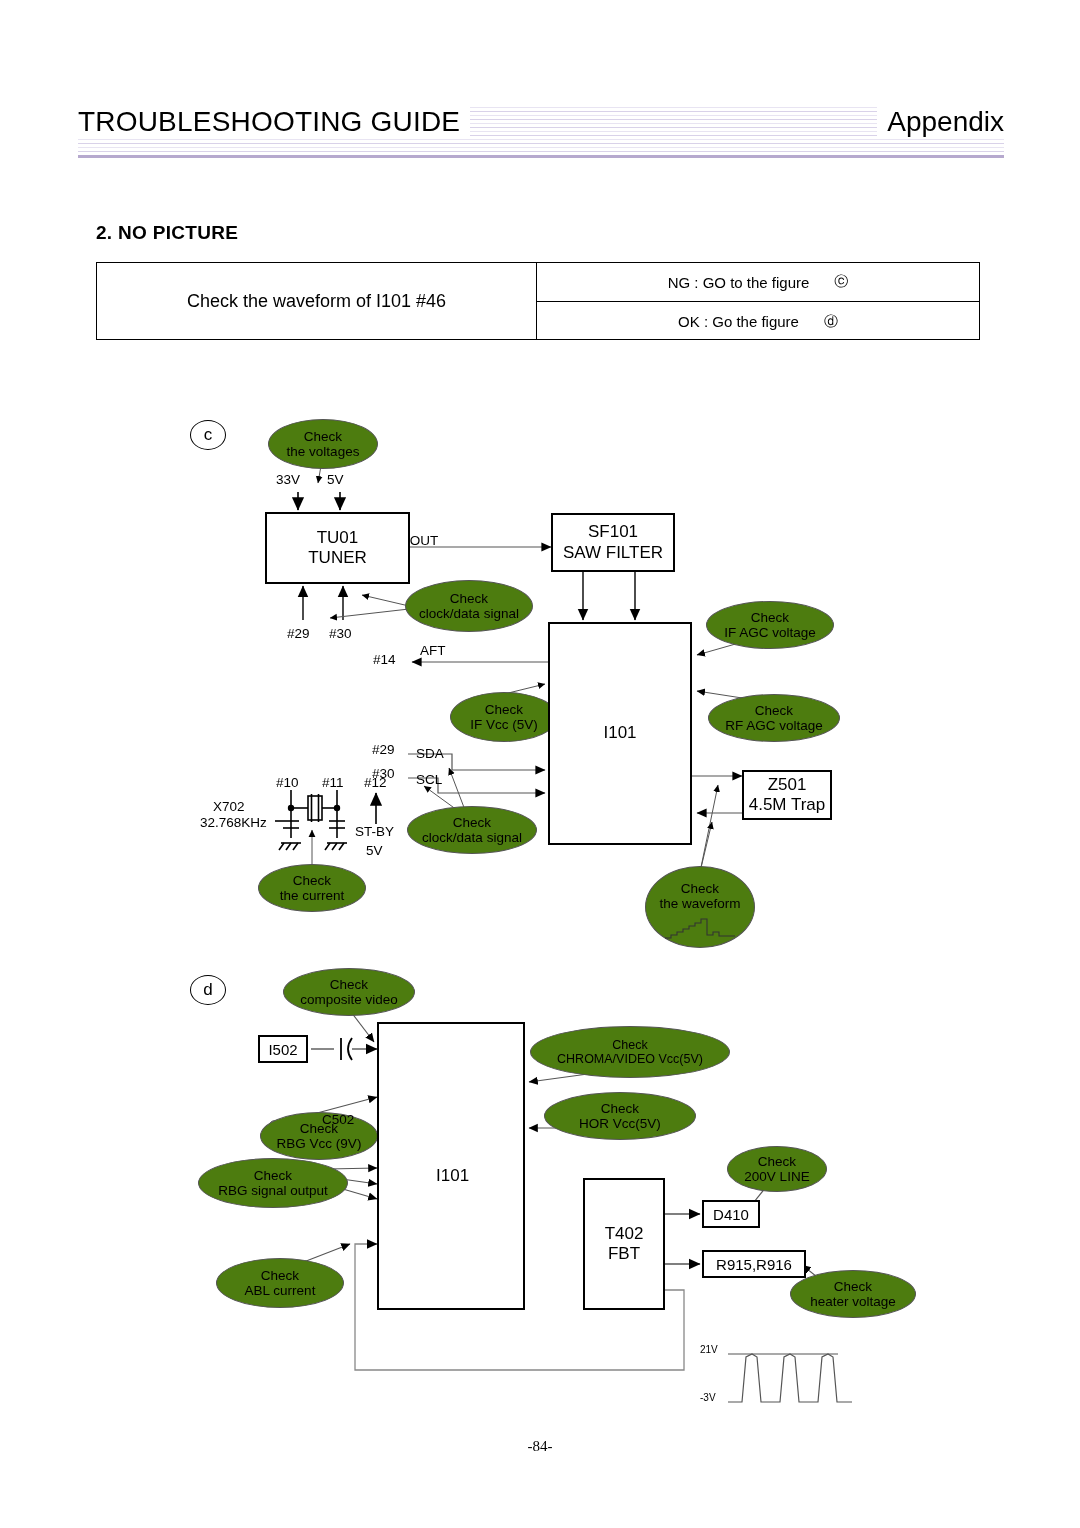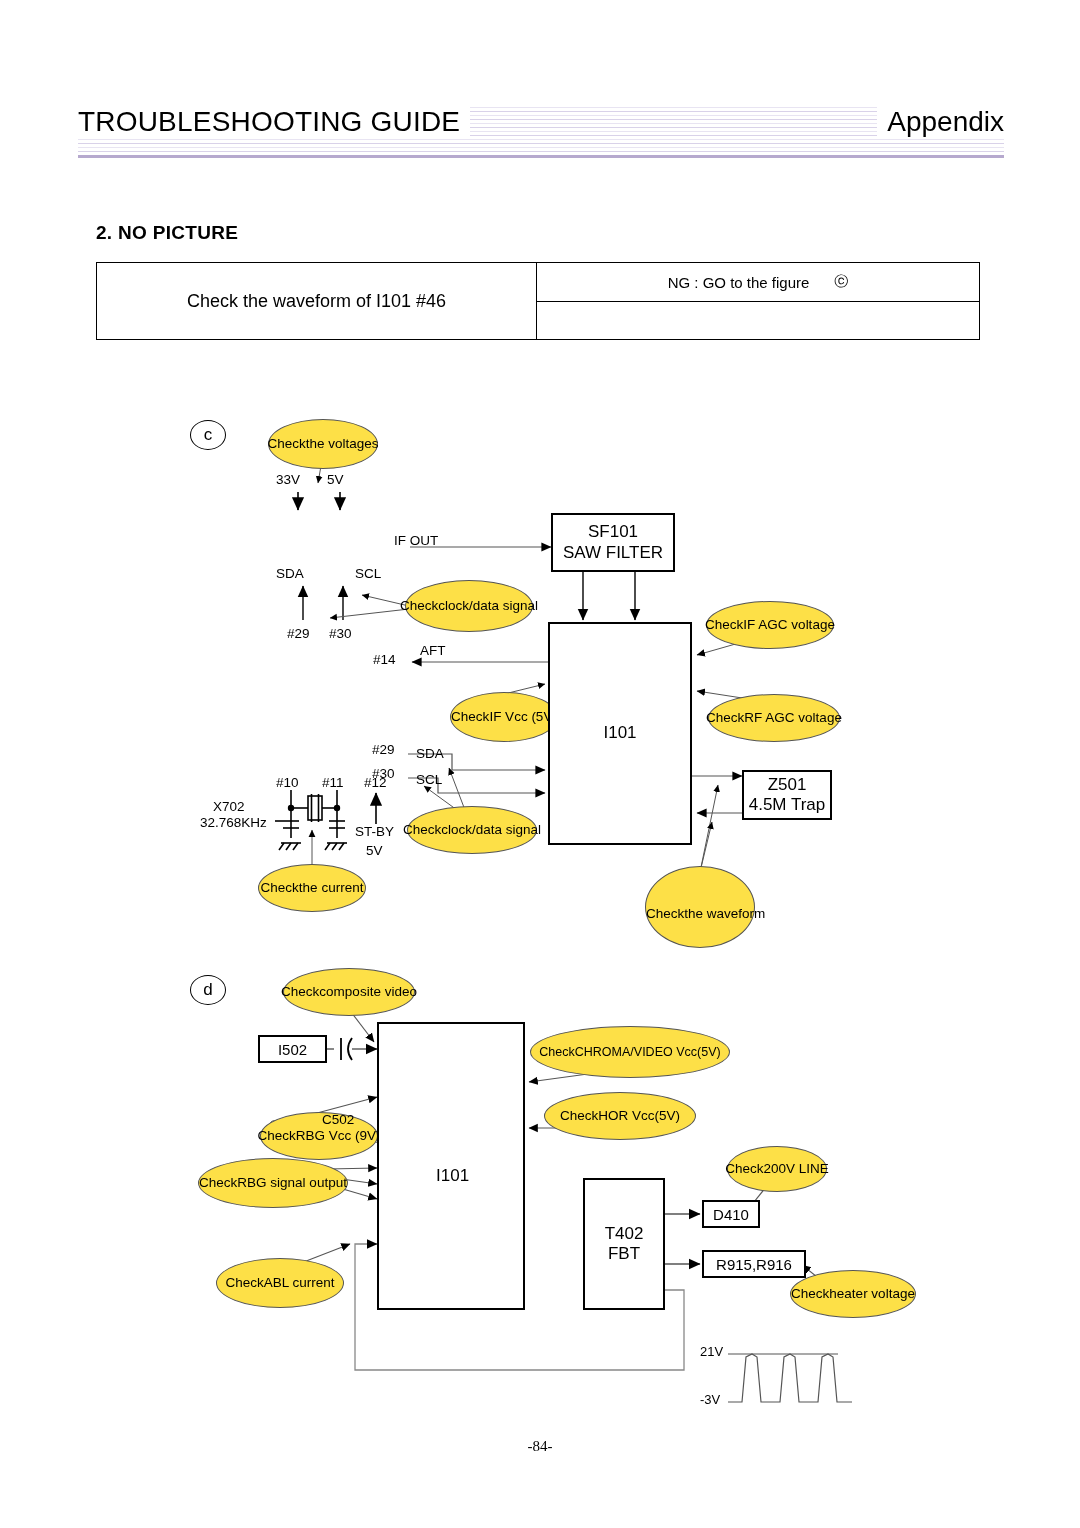--- a/index.html
+++ b/index.html
@@ -84,28 +84,28 @@
     position:absolute;border:2.2px solid #000;background:#fff;box-sizing:border-box;
     display:flex;align-items:center;justify-content:center;font-size:15px;
   }
   .circletter{
     position:absolute;width:34px;height:28px;border:1.1px solid #000;
     border-radius:50%;display:flex;align-items:center;justify-content:center;
     font-size:17px;background:#fff;
   }
   .bubble{
     position:absolute;border:1.1px solid #555;border-radius:50%;
-    background:#fde047;box-sizing:border-box;
-    display:flex;align-items:center;justify-content:center;
+    background:#4d7c0f;box-sizing:border-box;
+    display:flex;flex-direction:column;align-items:center;justify-content:center;
     font-size:13.5px;line-height:1.14;text-align:right;
     white-space:nowrap;
   }
   .bubble.small{font-size:12.5px;}
   svg.overlay{position:absolute;left:0;top:0;overflow:visible;}
-  .wf-lbl{position:absolute;font-size:13px;}
+  .wf-lbl{position:absolute;font-size:10px;}
   .pagenum{
     position:absolute;left:0;right:0;top:1438px;text-align:center;
     font-family:"Liberation Serif", serif;font-size:15px;
   }
 </style>
 </head>
 <body>
 
 <div class="page">
 
@@ -116,20 +116,24 @@
     <div class="h-rule"></div>
   </div>
 
   <div class="sect-title">2. NO PICTURE</div>
 
   <div class="dtable">
     <div class="left">Check the waveform of I101 #46</div>
     <div class="rowtop">
       <span>NG : GO to the figure</span>
       <span class="circ">ⓒ</span>
+    </div>
+    <div class="rowbot">
+      <span>OK : Go the figure</span>
+      <span class="circ">ⓓ</span>
     </div>
   </div>
 
   <div class="fig" style="left:0;top:0;width:1080px;height:1528px;">
 
     <svg class="overlay" width="1080" height="1528">
       <defs>
         <marker id="ah" markerWidth="9" markerHeight="9" refX="8" refY="4.2" orient="auto">
           <path d="M0,0.4 L8.4,4.2 L0,8" fill="#000"></path>
         </marker>
@@ -285,20 +289,24 @@
     <div class="lbl" style="left:622px;top:628px;">#6</div>
     <div class="lbl" style="left:553px;top:652px;">#10</div>
     <div class="lbl" style="left:553px;top:675px;">#8</div>
     <div class="lbl" style="left:553px;top:760px;">#11</div>
     <div class="lbl" style="left:553px;top:784px;">#12</div>
     <div class="lbl" style="left:665px;top:652px;">#3</div>
     <div class="lbl" style="left:665px;top:686px;">#4</div>
     <div class="lbl" style="left:658px;top:766px;">#46</div>
     <div class="lbl" style="left:658px;top:803px;">#44</div>
 
+    <div class="blk" style="left:265px;top:512px;width:145px;height:72px;">
+      <div>TU01</div>
+      <div class="l2">TUNER</div>
+    </div>
     <div class="blk" style="left:551px;top:513px;width:124px;height:59px;">
       <div>SF101</div>
       <div class="l2">SAW FILTER</div>
     </div>
     <div class="blk" style="left:548px;top:622px;width:144px;height:223px;">
       <div>I101</div>
     </div>
     <div class="blk" style="left:742px;top:770px;width:90px;height:50px;">
       <div>Z501</div>
       <div class="l2">4.5M Trap</div>
@@ -393,21 +401,21 @@
     <div class="lbl" style="left:388px;top:1159px;">#19</div>
     <div class="lbl" style="left:388px;top:1175px;">#20</div>
     <div class="lbl" style="left:388px;top:1191px;">#21</div>
     <div class="lbl" style="left:388px;top:1235px;">#13</div>
     <div class="lbl" style="left:489px;top:1074px;">#43</div>
     <div class="lbl" style="left:489px;top:1120px;">#25</div>
 
     <div class="wf-lbl" style="left:700px;top:1344px;">21V</div>
     <div class="wf-lbl" style="left:700px;top:1392px;">-3V</div>
 
-    <div class="tagbox" style="left:258px;top:1035px;width:69px;height:28px;">
+    <div class="tagbox" style="left:258px;top:1035px;width:50px;height:28px;">
       <span>I502</span>
     </div>
     <div class="blk" style="left:377px;top:1022px;width:148px;height:288px;">
       <div style="position:absolute;left:57px;top:142px;">I101</div>
     </div>
     <div class="blk" style="left:583px;top:1178px;width:82px;height:132px;">
       <div>T402</div>
       <div class="l2">FBT</div>
     </div>
     <div class="tagbox" style="left:702px;top:1200px;width:58px;height:28px;">

